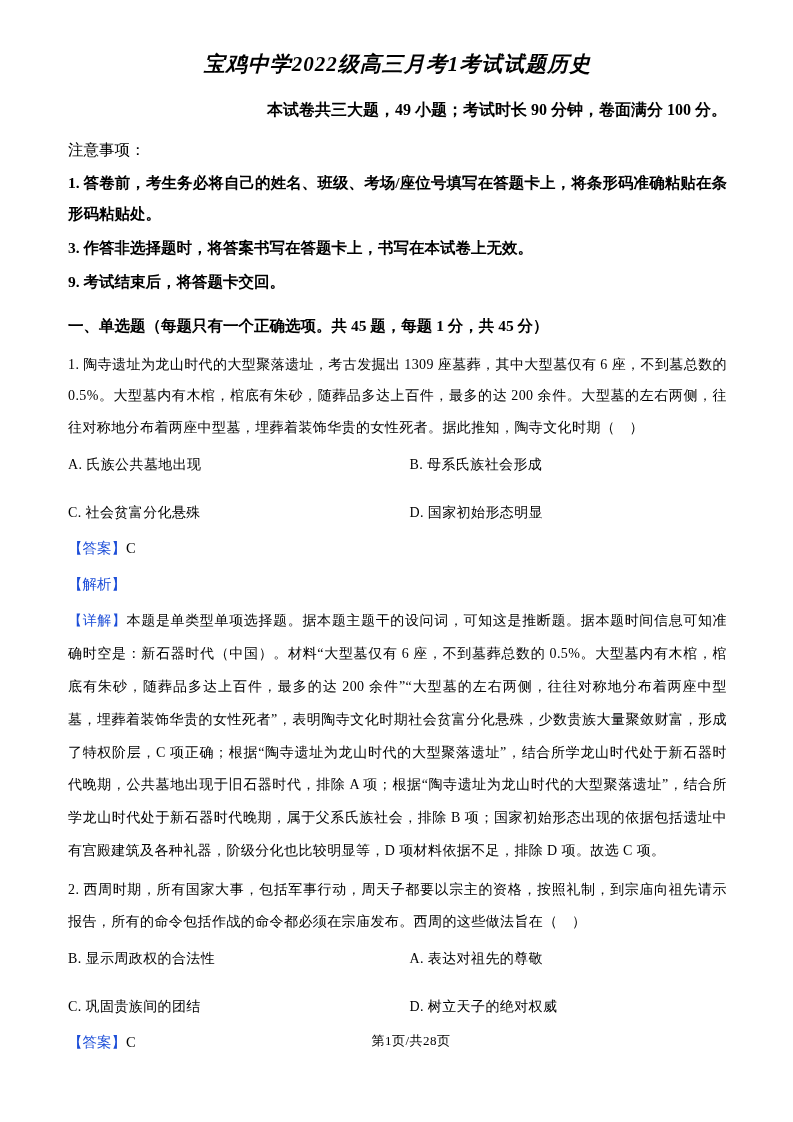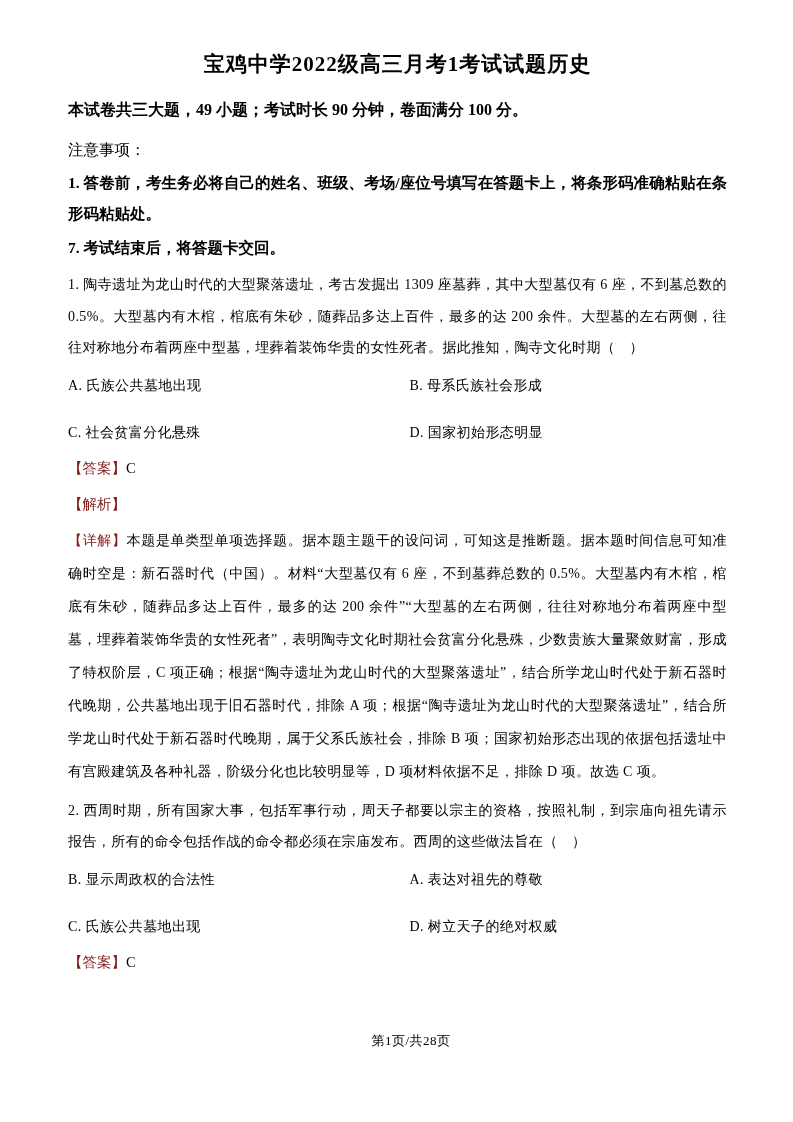--- a/index.html
+++ b/index.html
@@ -17,23 +17,24 @@
     width: 793px;
     height: 1122px;
     padding: 50px 66px 0 68px;
   }
   .title {
     text-align: center;
     font-size: 21px;
     font-weight: bold;
     letter-spacing: 1px;
     margin: 0 0 4px 0;
+    font-style: italic;
   }
   .subtitle {
-    text-align: left;
+    text-align: right;
     font-size: 16px;
     font-weight: bold;
     margin: 22px 0 11px 0;
   }
   .notice-heading {
     font-size: 15.5px;
     font-weight: normal;
     margin: 14px 0 0 0;
     line-height: 1.9;
   }
@@ -66,21 +67,21 @@
     margin: 10px 0 6px 0;
     line-height: 1.7;
     gap: 24px;
   }
   .option { letter-spacing: 0.4px; }
   .ans-line {
     font-size: 14.5px;
     margin: 10px 0 0 0;
     line-height: 1.8;
   }
-  .blue { color: #7f1d1d; }
+  .blue { color: #1d4ed8; }
   .detail {
     font-size: 14px;
     line-height: 2.35;
     text-align: justify;
     margin: 8px 0 0 0;
     letter-spacing: 0.4px;
   }
   .q-block { margin-top: 4px; }
   .footer {
     position: absolute;
@@ -98,42 +99,44 @@
 
 <div class="page">
 
   <h1 class="title">宝鸡中学2022级高三月考1考试试题历史</h1>
 
   <p class="subtitle">本试卷共三大题，49 小题；考试时长 90 分钟，卷面满分 100 分。</p>
 
   <p class="notice-heading">注意事项：</p>
 
   <p class="notice-item">1. 答卷前，考生务必将自己的姓名、班级、考场/座位号填写在答题卡上，将条形码准确粘贴在条形码粘贴处。</p>
-  <p class="notice-item">7. 考试结束后，将答题卡交回。</p>
+  <p class="notice-item">3. 作答非选择题时，将答案书写在答题卡上，书写在本试卷上无效。</p>
+  <p class="notice-item">9. 考试结束后，将答题卡交回。</p>
 
+  <p class="section-heading">一、单选题（每题只有一个正确选项。共 45 题，每题 1 分，共 45 分）</p>
 
   <div class="q-block">
     <p class="stem">1. 陶寺遗址为龙山时代的大型聚落遗址，考古发掘出 1309 座墓葬，其中大型墓仅有 6 座，不到墓总数的 0.5%。大型墓内有木棺，棺底有朱砂，随葬品多达上百件，最多的达 200 余件。大型墓的左右两侧，往往对称地分布着两座中型墓，埋葬着装饰华贵的女性死者。据此推知，陶寺文化时期（　）</p>
     <div class="options-grid">
       <span class="option">A. 氏族公共墓地出现</span>
       <span class="option">B. 母系氏族社会形成</span>
       <span class="option">C. 社会贫富分化悬殊</span>
       <span class="option">D. 国家初始形态明显</span>
     </div>
     <p class="ans-line"><span class="blue">【答案】</span><span>C</span></p>
     <p class="ans-line"><span class="blue">【解析】</span></p>
     <p class="detail"><span class="blue">【详解】</span><span>本题是单类型单项选择题。据本题主题干的设问词，可知这是推断题。据本题时间信息可知准确时空是：新石器时代（中国）。材料“大型墓仅有 6 座，不到墓葬总数的 0.5%。大型墓内有木棺，棺底有朱砂，随葬品多达上百件，最多的达 200 余件”“大型墓的左右两侧，往往对称地分布着两座中型墓，埋葬着装饰华贵的女性死者”，表明陶寺文化时期社会贫富分化悬殊，少数贵族大量聚敛财富，形成了特权阶层，C 项正确；根据“陶寺遗址为龙山时代的大型聚落遗址”，结合所学龙山时代处于新石器时代晚期，公共墓地出现于旧石器时代，排除 A 项；根据“陶寺遗址为龙山时代的大型聚落遗址”，结合所学龙山时代处于新石器时代晚期，属于父系氏族社会，排除 B 项；国家初始形态出现的依据包括遗址中有宫殿建筑及各种礼器，阶级分化也比较明显等，D 项材料依据不足，排除 D 项。故选 C 项。</span></p>
   </div>
 
   <div class="q-block">
     <p class="stem">2. 西周时期，所有国家大事，包括军事行动，周天子都要以宗主的资格，按照礼制，到宗庙向祖先请示报告，所有的命令包括作战的命令都必须在宗庙发布。西周的这些做法旨在（　）</p>
     <div class="options-grid">
       <span class="option">B. 显示周政权的合法性</span>
       <span class="option">A. 表达对祖先的尊敬</span>
-      <span class="option">C. 氏族公共墓地出现</span>
+      <span class="option">C. 巩固贵族间的团结</span>
       <span class="option">D. 树立天子的绝对权威</span>
     </div>
     <p class="ans-line"><span class="blue">【答案】</span><span>C</span></p>
   </div>
 
 </div>
 
 <div class="footer">第1页/共28页</div>
 
 </body></html>

